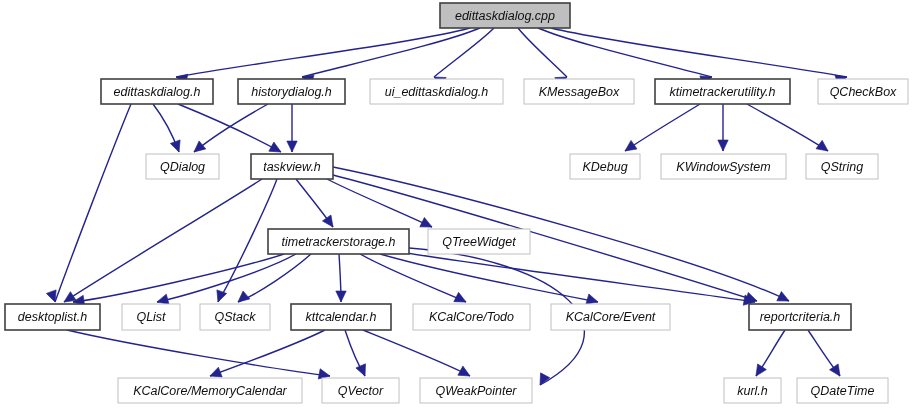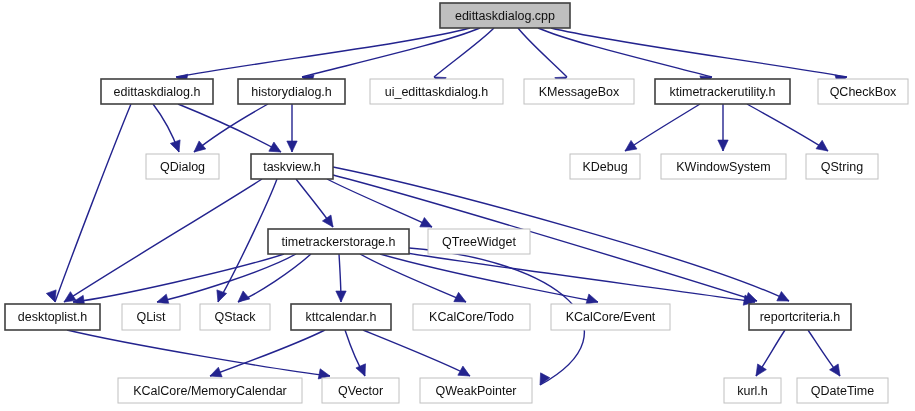--- a/index.html
+++ b/index.html
@@ -11,20 +11,21 @@
   body {
     width: 915px;
     height: 411px;
     font-family: "Liberation Sans", sans-serif;
     overflow: hidden;
   }
   #graph-root {
     position: relative;
     width: 757px;
     height: 411px;
+    font-style: italic;
   }
   svg#graph-svg {
     position: absolute;
     top: 0;
     left: 0;
     width: 915px;
     height: 411px;
   }
   .node-box {
     fill: #ffffff;

